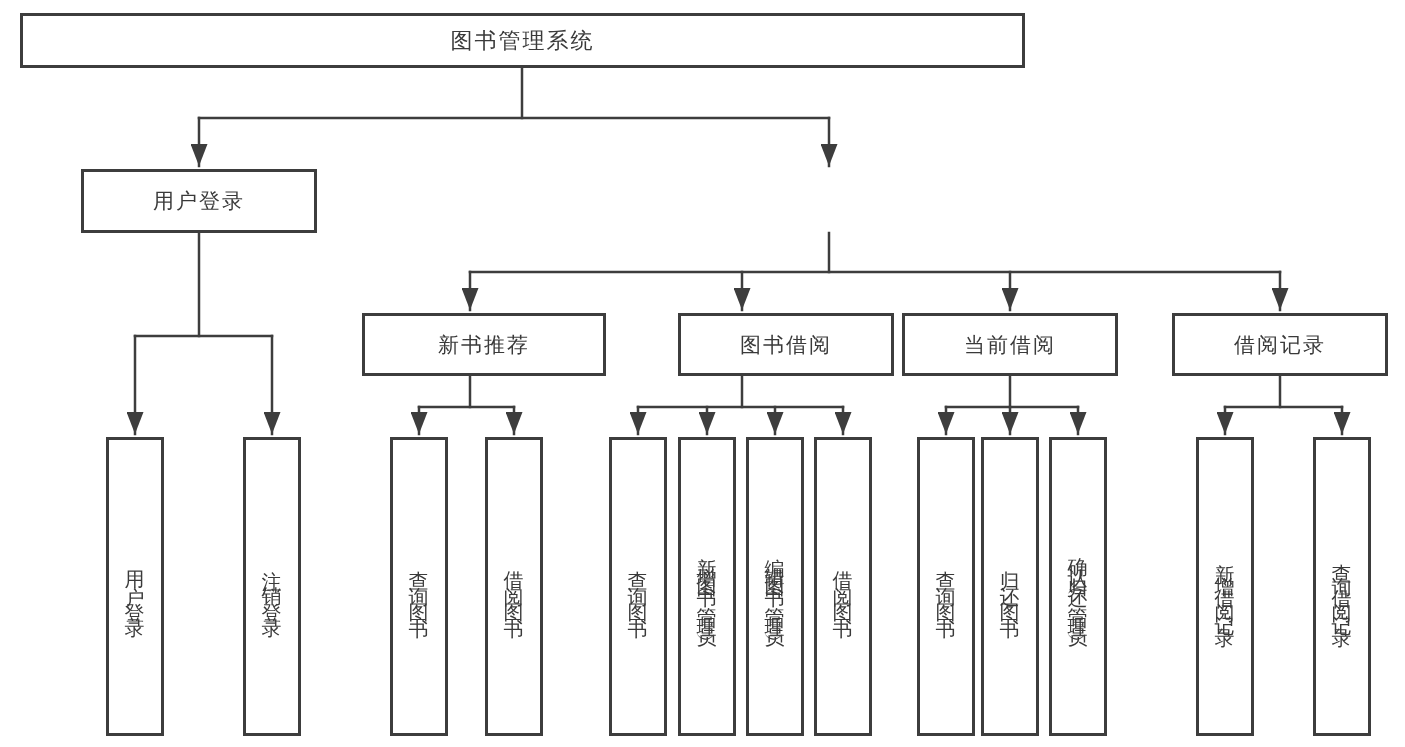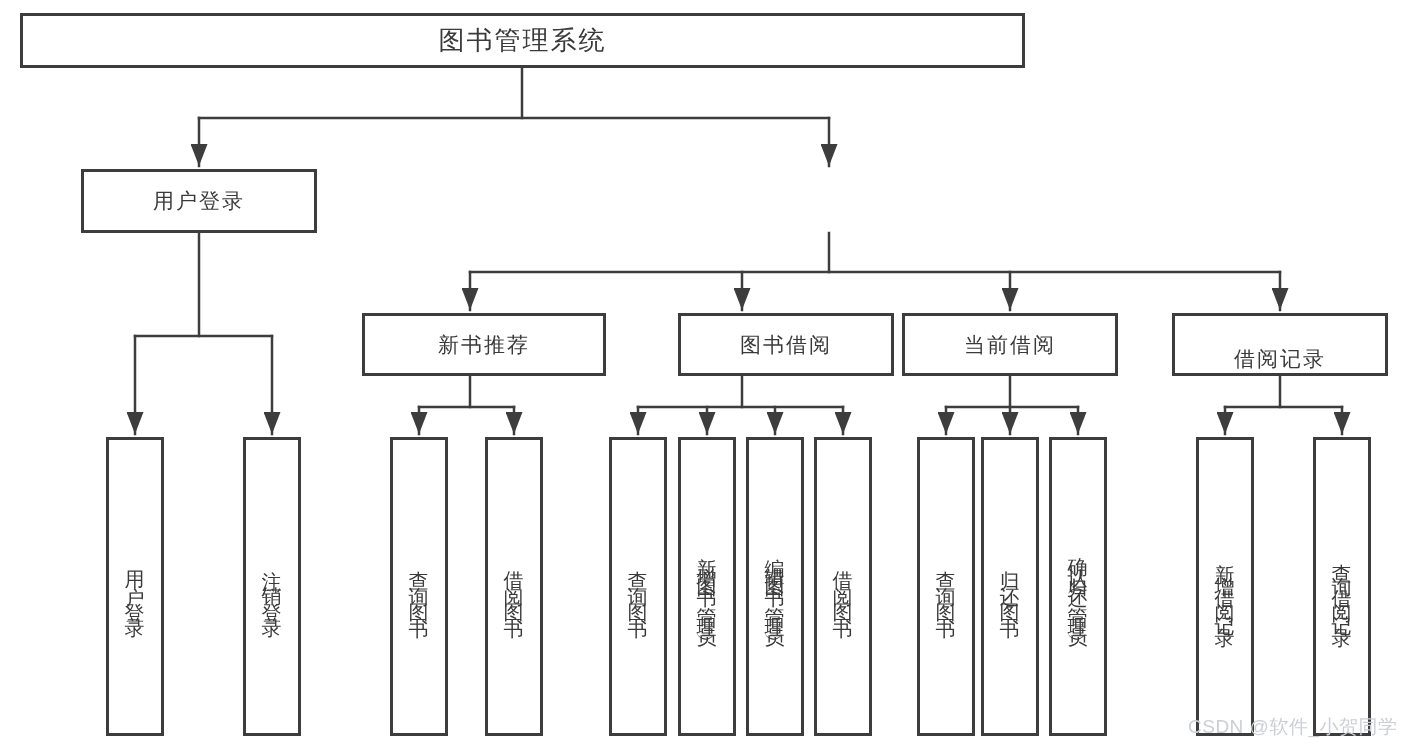--- a/index.html
+++ b/index.html
@@ -26,21 +26,21 @@
     align-items: center;
     justify-content: center;
     z-index: 2;
   }
   .node-h span {
     font-size: 21px;
     letter-spacing: 2px;
     color: #3a3a3a;
     white-space: nowrap;
   }
-  .node-root span { font-size: 26px; }
+  .node-root span { font-size: 22px; }
   .node-v span {
     writing-mode: vertical-rl;
     text-orientation: mixed;
     font-size: 20px;
     color: #3a3a3a;
     line-height: 1;
   }
   .sp4 span { letter-spacing: 16px; }
   .sp6 span { letter-spacing: 13px; }
   .sp9 span { letter-spacing: 10px; }
@@ -120,21 +120,21 @@
 
   <div class="node node-h" style="left:362px; top:313px; width:244px; height:63px;">
     <span>新书推荐</span>
   </div>
   <div class="node node-h" style="left:634px; top:313px; width:216px; height:63px;margin-left:44px;">
     <span>图书借阅</span>
   </div>
   <div class="node node-h" style="left:902px; top:313px; width:216px; height:63px;">
     <span>当前借阅</span>
   </div>
-  <div class="node node-h" style="left:1172px; top:313px; width:216px; height:63px;align-items:flex-end;">
+  <div class="node node-h" style="left:1172px; top:313px; width:216px; height:63px;">
     <span>借阅记录</span>
   </div>
 
   <div class="node node-v sp4" style="left:106px; top:437px; width:58px; height:299px;">
     <span>用户登录</span>
   </div>
   <div class="node node-v sp4" style="left:243px; top:437px; width:58px; height:299px;">
     <span>注销登录</span>
   </div>
 
@@ -168,15 +168,14 @@
     <span>确认归还（管理员）</span>
   </div>
 
   <div class="node node-v sp6" style="left:1196px; top:437px; width:58px; height:299px;">
     <span>新增借阅记录</span>
   </div>
   <div class="node node-v sp6" style="left:1313px; top:437px; width:58px; height:299px;">
     <span>查询借阅记录</span>
   </div>
 
-  <div class="watermark">CSDN @软件_小贺同学</div>
 
 </div>
 
 </body></html>

